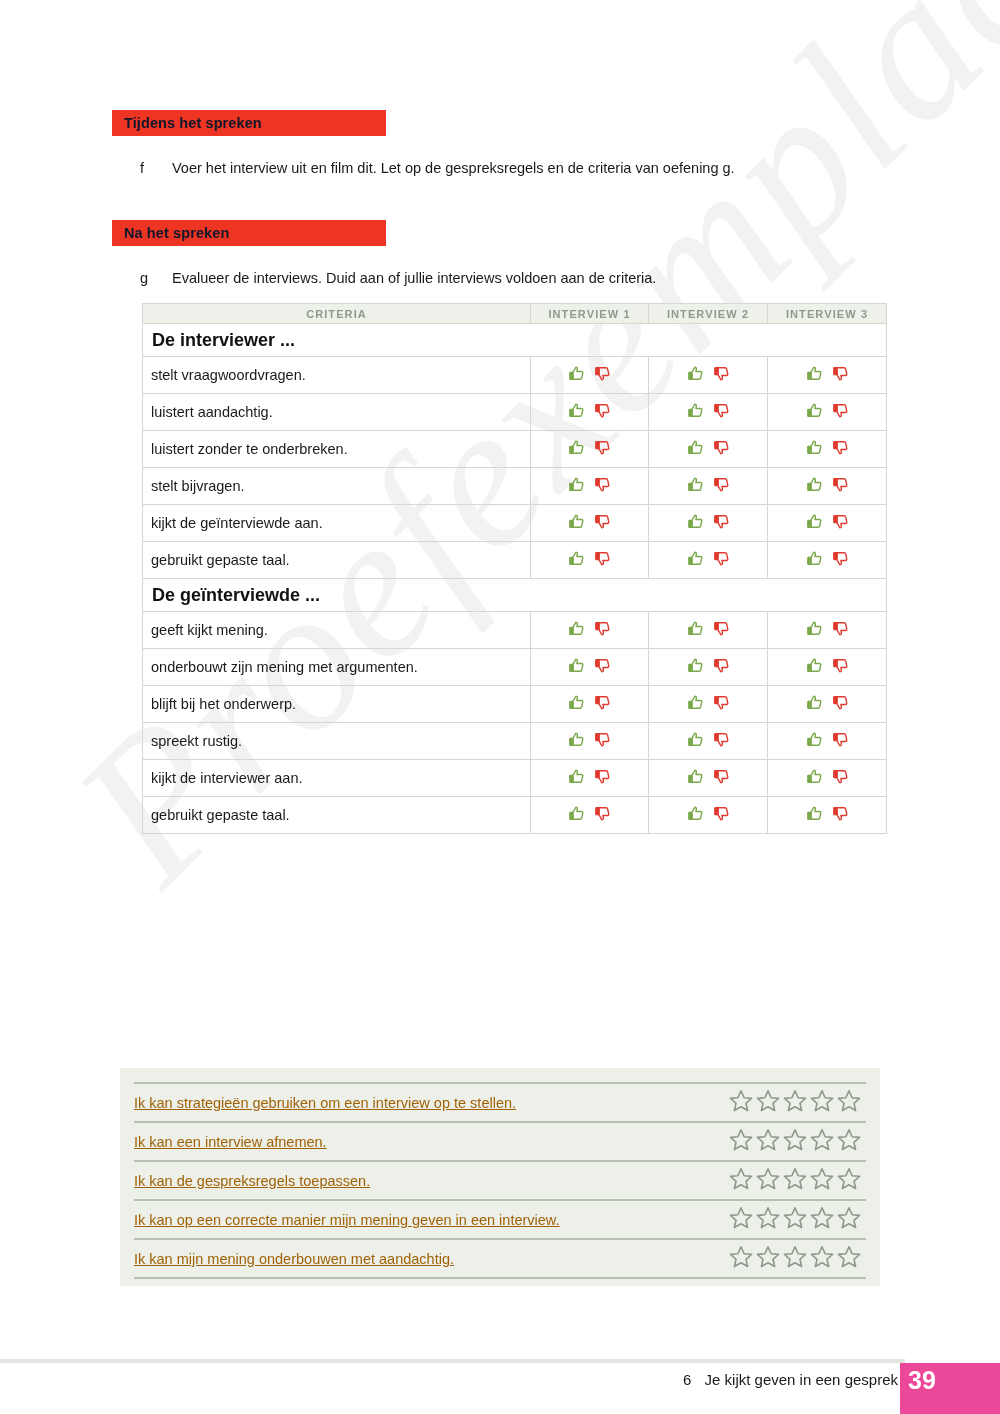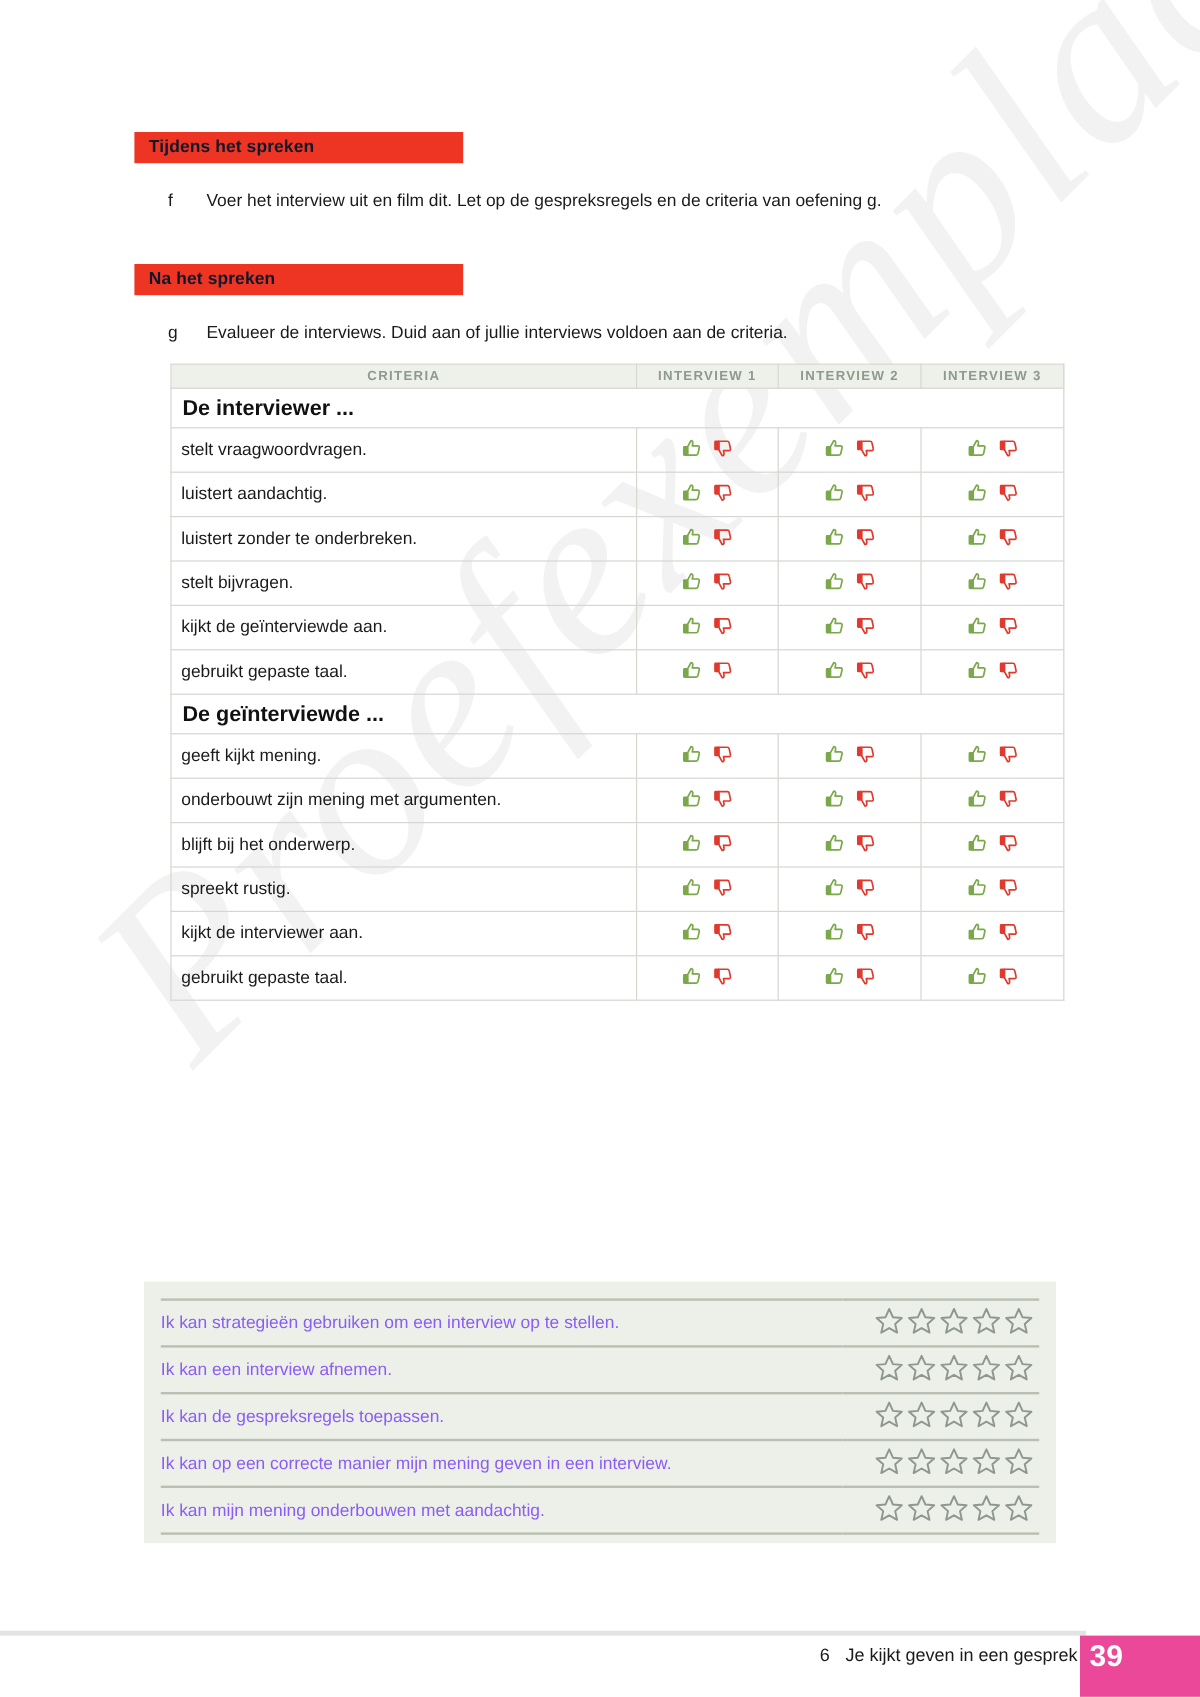--- a/index.html
+++ b/index.html
@@ -155,22 +155,23 @@
     border-collapse: collapse;
     table-layout: fixed;
     border-top: 2px solid #b9c0b2;
     border-bottom: 2px solid #b9c0b2;
   }
   .selfcheck-inner td {
     border-top: 2px solid #b9c0b2;
     height: 37px;
     vertical-align: middle;
     font-size: 14.5px;
-    color: #8b5cf6;
+    color: #a16207;
     padding: 0;
+    text-decoration: underline;
   }
   .selfcheck-inner tr:first-child td { border-top: none; }
   .selfcheck-inner td.sc-stars {
     width: 160px;
     text-align: right;
     padding-right: 4px;
     white-space: nowrap;
   }
   .star-row { display: inline-flex; gap: 1px; align-items: center; }
 

